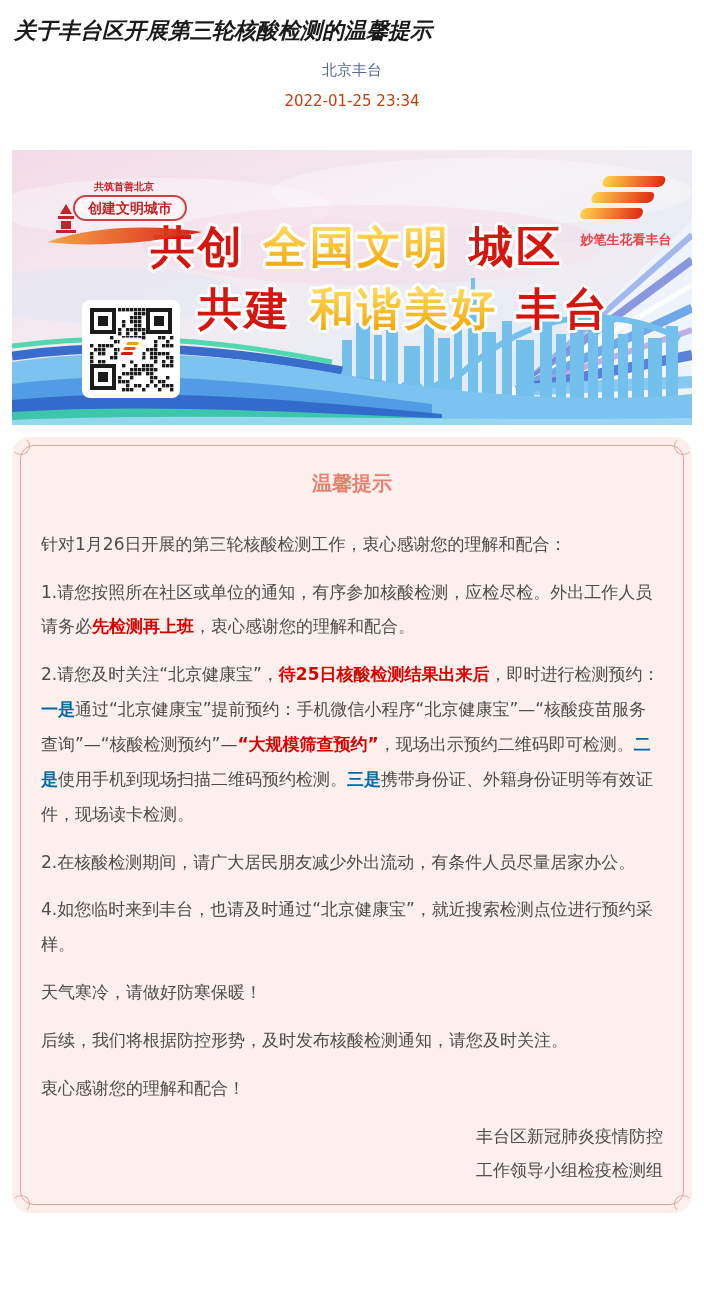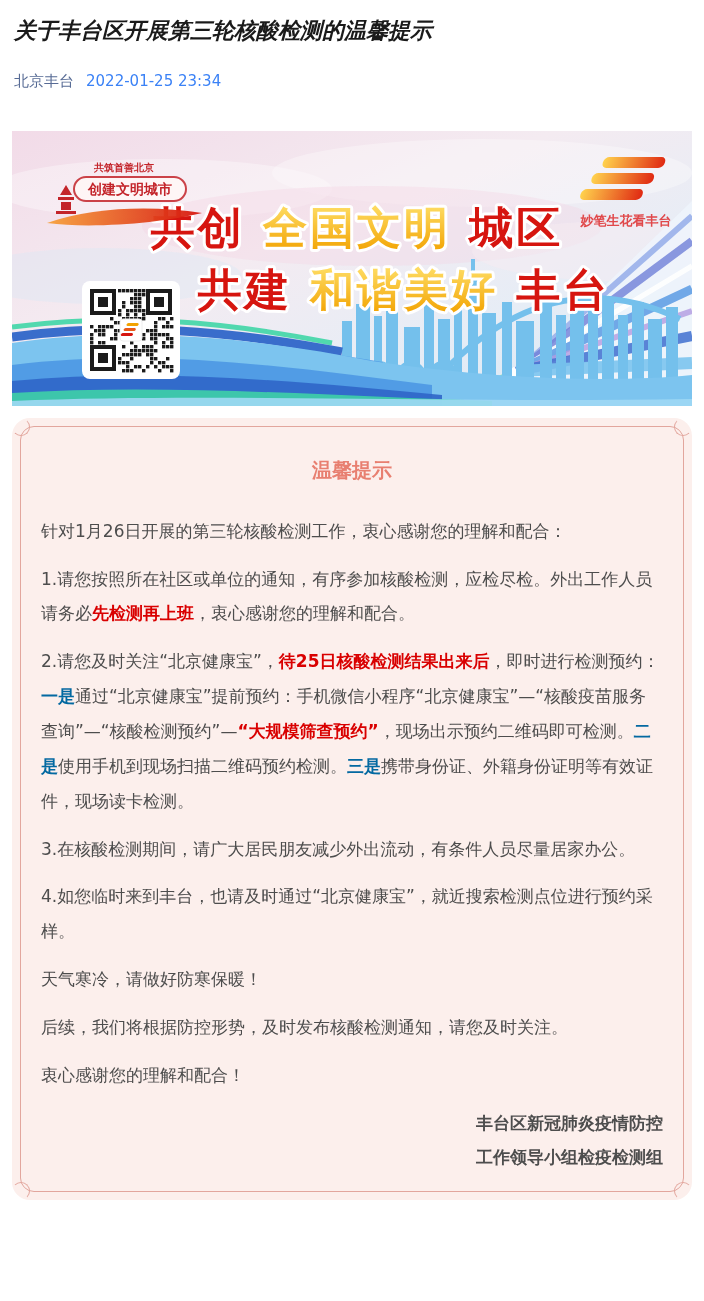--- a/index.html
+++ b/index.html
@@ -3,51 +3,51 @@
 <meta charset="utf-8">
 <style>
   html,body{margin:0;padding:0;}
   body{
     width:704px;height:1301px;overflow:hidden;background:#ffffff;
     font-family:"DejaVu Sans","Liberation Sans",sans-serif;
   }
   .article-title{
     margin:16px 14px 0;font-size:22px;line-height:1.4;font-weight:700;color:#1a1a1a;font-style:italic;
   }
-  .byline{margin:25px 14px 0;font-size:15px;display:flex;gap:12px;align-items:center;}
+  .byline{margin:14px 14px 0;font-size:15px;display:flex;gap:12px;align-items:center;flex-direction:column;}
   .byline .account{color:#576b95;cursor:pointer;}
-  .byline .timestamp{color:#3b82f6;}
+  .byline .timestamp{color:#c2410c;}
   .banner{
     margin:40px 12px 0;width:680px;height:275px;position:relative;overflow:hidden;
   }
   .banner svg{display:block;}
   .slogan{font-weight:700;letter-spacing:3px;}
   .notice-card{
     margin:12px 12px 0;background:#fcefec;border-radius:18px;padding:8px;position:relative;
   }
   .notice-inner{
-    border:1px solid #e2a69d;border-radius:14px;padding:8px 20px 16px;position:relative;
+    border:1px solid #e2a69d;border-radius:14px;padding:2px 20px 16px;position:relative;
   }
   .corner{
     position:absolute;width:16px;height:16px;border:1px solid #e2a69d;border-radius:50%;
     background:transparent;
   }
   .corner.tl{top:-9px;left:-9px;border-color:transparent #e2a69d #e2a69d transparent;}
   .corner.tr{top:-9px;right:-9px;border-color:transparent transparent #e2a69d #e2a69d;}
   .corner.bl{bottom:-9px;left:-9px;border-color:#e2a69d #e2a69d transparent transparent;}
   .corner.br{bottom:-9px;right:-9px;border-color:#e2a69d transparent transparent #e2a69d;}
   .notice-title{
     margin:22px 0 30px;text-align:center;font-size:20px;font-weight:700;color:#e87f70;
   }
   .notice-body p{
     margin:0 0 13px;font-size:17px;line-height:2.05;color:#4d4d4d;text-align:left;
   }
   .seg-bold{font-weight:700;color:#0369a1;}
   .seg-bold-red{font-weight:700;color:#d90000;}
-  .signature{margin-top:0;text-align:right;font-weight:bold;}
+  .signature{margin-top:0;text-align:right;}
   .signature p{margin:0;font-size:17px;line-height:2.05;color:#4d4d4d;}
 </style>
 </head>
 <body>
 
 <h1 class="article-title">关于丰台区开展第三轮核酸检测的温馨提示</h1>
 
 <div class="byline">
   <span class="account">北京丰台</span>
   <span class="timestamp">2022-01-25 23:34</span>
@@ -330,21 +330,21 @@
     <span class="corner tr"></span>
     <span class="corner bl"></span>
     <span class="corner br"></span>
 
     <h2 class="notice-title">温馨提示</h2>
 
     <div class="notice-body">
         <p><span>针对1月26日开展的第三轮核酸检测工作，衷心感谢您的理解和配合：</span></p>
         <p><span>1.请您按照所在社区或单位的通知，有序参加核酸检测，应检尽检。外出工作人员请务必</span><span class="seg-bold-red">先检测再上班</span><span>，衷心感谢您的理解和配合。</span></p>
         <p><span>2.请您及时关注“北京健康宝”，</span><span class="seg-bold-red">待25日核酸检测结果出来后</span><span>，即时进行检测预约：</span><span class="seg-bold">一是</span><span>通过“北京健康宝”提前预约：手机微信小程序“北京健康宝”—“核酸疫苗服务查询”—“核酸检测预约”—</span><span class="seg-bold-red">“大规模筛查预约”</span><span>，现场出示预约二维码即可检测。</span><span class="seg-bold">二是</span><span>使用手机到现场扫描二维码预约检测。</span><span class="seg-bold">三是</span><span>携带身份证、外籍身份证明等有效证件，现场读卡检测。</span></p>
-        <p><span>3.在核酸检测期间，请广大居民朋友减少外出流动，有条件人员尽量居家办公。</span></p>
+        <p><span>2.在核酸检测期间，请广大居民朋友减少外出流动，有条件人员尽量居家办公。</span></p>
         <p><span>4.如您临时来到丰台，也请及时通过“北京健康宝”，就近搜索检测点位进行预约采样。</span></p>
         <p><span>天气寒冷，请做好防寒保暖！</span></p>
         <p><span>后续，我们将根据防控形势，及时发布核酸检测通知，请您及时关注。</span></p>
         <p><span>衷心感谢您的理解和配合！</span></p>
       </div>
 
     <div class="signature">
         <p>丰台区新冠肺炎疫情防控</p>
         <p>工作领导小组检疫检测组</p>
       </div>

